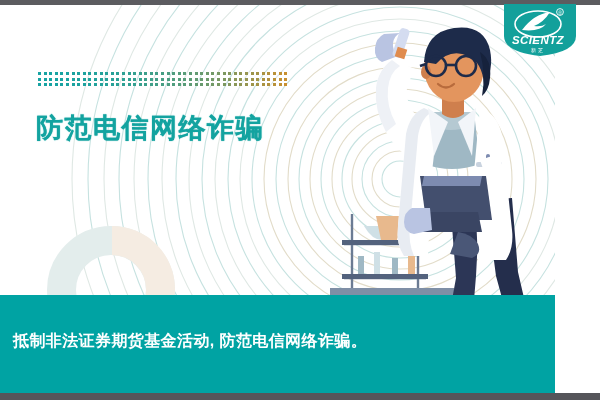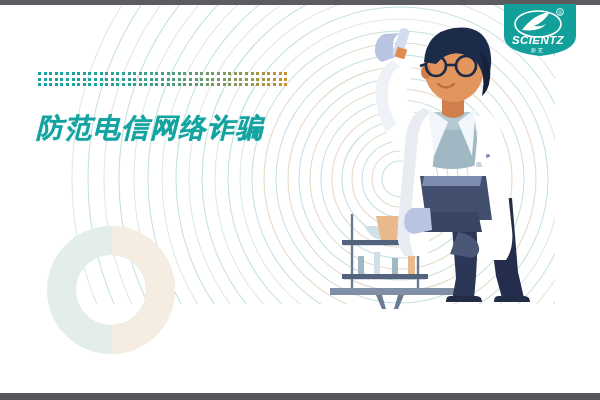--- a/index.html
+++ b/index.html
@@ -34,21 +34,20 @@
 
   
   .canvas {
     position: absolute;
     left: 0;
     top: 4px;
     width: 555px;
     height: 390px;
     background: #ffffff;
     overflow: hidden;
-    font-style: italic;
   }
 
   
   .arcs {
     position: absolute;
     left: 0;
     top: 0;
     width: 600px;
     height: 300px;
     z-index: 1;
@@ -290,20 +289,23 @@
     <div class="dot-grid">
         <div class="dot-row"><span class="dot" style="background: rgb(23, 163, 163);"></span><span class="dot" style="background: rgb(23, 163, 163);"></span><span class="dot" style="background: rgb(23, 163, 163);"></span><span class="dot" style="background: rgb(24, 163, 162);"></span><span class="dot" style="background: rgb(25, 163, 162);"></span><span class="dot" style="background: rgb(26, 163, 161);"></span><span class="dot" style="background: rgb(27, 163, 160);"></span><span class="dot" style="background: rgb(28, 162, 159);"></span><span class="dot" style="background: rgb(30, 162, 158);"></span><span class="dot" style="background: rgb(32, 162, 157);"></span><span class="dot" style="background: rgb(34, 162, 156);"></span><span class="dot" style="background: rgb(36, 162, 155);"></span><span class="dot" style="background: rgb(38, 161, 153);"></span><span class="dot" style="background: rgb(40, 161, 152);"></span><span class="dot" style="background: rgb(43, 161, 150);"></span><span class="dot" style="background: rgb(46, 161, 148);"></span><span class="dot" style="background: rgb(49, 160, 146);"></span><span class="dot" style="background: rgb(52, 160, 144);"></span><span class="dot" style="background: rgb(55, 160, 142);"></span><span class="dot" style="background: rgb(59, 159, 139);"></span><span class="dot" style="background: rgb(63, 159, 137);"></span><span class="dot" style="background: rgb(66, 158, 135);"></span><span class="dot" style="background: rgb(70, 158, 132);"></span><span class="dot" style="background: rgb(75, 157, 129);"></span><span class="dot" style="background: rgb(79, 157, 126);"></span><span class="dot" style="background: rgb(83, 157, 123);"></span><span class="dot" style="background: rgb(88, 156, 120);"></span><span class="dot" style="background: rgb(93, 155, 117);"></span><span class="dot" style="background: rgb(98, 155, 114);"></span><span class="dot" style="background: rgb(103, 154, 110);"></span><span class="dot" style="background: rgb(108, 154, 107);"></span><span class="dot" style="background: rgb(114, 153, 103);"></span><span class="dot" style="background: rgb(120, 153, 100);"></span><span class="dot" style="background: rgb(125, 152, 96);"></span><span class="dot" style="background: rgb(131, 151, 92);"></span><span class="dot" style="background: rgb(138, 151, 88);"></span><span class="dot" style="background: rgb(144, 150, 84);"></span><span class="dot" style="background: rgb(150, 149, 80);"></span><span class="dot" style="background: rgb(157, 149, 75);"></span><span class="dot" style="background: rgb(164, 148, 71);"></span><span class="dot" style="background: rgb(171, 147, 66);"></span><span class="dot" style="background: rgb(178, 146, 62);"></span><span class="dot" style="background: rgb(185, 146, 57);"></span><span class="dot" style="background: rgb(192, 145, 52);"></span><span class="dot" style="background: rgb(200, 144, 47);"></span></div>
         <div class="dot-row"><span class="dot" style="background: rgb(23, 163, 163);"></span><span class="dot" style="background: rgb(23, 163, 163);"></span><span class="dot" style="background: rgb(23, 163, 163);"></span><span class="dot" style="background: rgb(24, 163, 162);"></span><span class="dot" style="background: rgb(25, 163, 162);"></span><span class="dot" style="background: rgb(26, 163, 161);"></span><span class="dot" style="background: rgb(27, 163, 160);"></span><span class="dot" style="background: rgb(28, 162, 159);"></span><span class="dot" style="background: rgb(30, 162, 158);"></span><span class="dot" style="background: rgb(32, 162, 157);"></span><span class="dot" style="background: rgb(34, 162, 156);"></span><span class="dot" style="background: rgb(36, 162, 155);"></span><span class="dot" style="background: rgb(38, 161, 153);"></span><span class="dot" style="background: rgb(40, 161, 152);"></span><span class="dot" style="background: rgb(43, 161, 150);"></span><span class="dot" style="background: rgb(46, 161, 148);"></span><span class="dot" style="background: rgb(49, 160, 146);"></span><span class="dot" style="background: rgb(52, 160, 144);"></span><span class="dot" style="background: rgb(55, 160, 142);"></span><span class="dot" style="background: rgb(59, 159, 139);"></span><span class="dot" style="background: rgb(63, 159, 137);"></span><span class="dot" style="background: rgb(66, 158, 135);"></span><span class="dot" style="background: rgb(70, 158, 132);"></span><span class="dot" style="background: rgb(75, 157, 129);"></span><span class="dot" style="background: rgb(79, 157, 126);"></span><span class="dot" style="background: rgb(83, 157, 123);"></span><span class="dot" style="background: rgb(88, 156, 120);"></span><span class="dot" style="background: rgb(93, 155, 117);"></span><span class="dot" style="background: rgb(98, 155, 114);"></span><span class="dot" style="background: rgb(103, 154, 110);"></span><span class="dot" style="background: rgb(108, 154, 107);"></span><span class="dot" style="background: rgb(114, 153, 103);"></span><span class="dot" style="background: rgb(120, 153, 100);"></span><span class="dot" style="background: rgb(125, 152, 96);"></span><span class="dot" style="background: rgb(131, 151, 92);"></span><span class="dot" style="background: rgb(138, 151, 88);"></span><span class="dot" style="background: rgb(144, 150, 84);"></span><span class="dot" style="background: rgb(150, 149, 80);"></span><span class="dot" style="background: rgb(157, 149, 75);"></span><span class="dot" style="background: rgb(164, 148, 71);"></span><span class="dot" style="background: rgb(171, 147, 66);"></span><span class="dot" style="background: rgb(178, 146, 62);"></span><span class="dot" style="background: rgb(185, 146, 57);"></span><span class="dot" style="background: rgb(192, 145, 52);"></span><span class="dot" style="background: rgb(200, 144, 47);"></span></div>
         <div class="dot-row"><span class="dot" style="background: rgb(23, 163, 163);"></span><span class="dot" style="background: rgb(23, 163, 163);"></span><span class="dot" style="background: rgb(23, 163, 163);"></span><span class="dot" style="background: rgb(24, 163, 162);"></span><span class="dot" style="background: rgb(25, 163, 162);"></span><span class="dot" style="background: rgb(26, 163, 161);"></span><span class="dot" style="background: rgb(27, 163, 160);"></span><span class="dot" style="background: rgb(28, 162, 159);"></span><span class="dot" style="background: rgb(30, 162, 158);"></span><span class="dot" style="background: rgb(32, 162, 157);"></span><span class="dot" style="background: rgb(34, 162, 156);"></span><span class="dot" style="background: rgb(36, 162, 155);"></span><span class="dot" style="background: rgb(38, 161, 153);"></span><span class="dot" style="background: rgb(40, 161, 152);"></span><span class="dot" style="background: rgb(43, 161, 150);"></span><span class="dot" style="background: rgb(46, 161, 148);"></span><span class="dot" style="background: rgb(49, 160, 146);"></span><span class="dot" style="background: rgb(52, 160, 144);"></span><span class="dot" style="background: rgb(55, 160, 142);"></span><span class="dot" style="background: rgb(59, 159, 139);"></span><span class="dot" style="background: rgb(63, 159, 137);"></span><span class="dot" style="background: rgb(66, 158, 135);"></span><span class="dot" style="background: rgb(70, 158, 132);"></span><span class="dot" style="background: rgb(75, 157, 129);"></span><span class="dot" style="background: rgb(79, 157, 126);"></span><span class="dot" style="background: rgb(83, 157, 123);"></span><span class="dot" style="background: rgb(88, 156, 120);"></span><span class="dot" style="background: rgb(93, 155, 117);"></span><span class="dot" style="background: rgb(98, 155, 114);"></span><span class="dot" style="background: rgb(103, 154, 110);"></span><span class="dot" style="background: rgb(108, 154, 107);"></span><span class="dot" style="background: rgb(114, 153, 103);"></span><span class="dot" style="background: rgb(120, 153, 100);"></span><span class="dot" style="background: rgb(125, 152, 96);"></span><span class="dot" style="background: rgb(131, 151, 92);"></span><span class="dot" style="background: rgb(138, 151, 88);"></span><span class="dot" style="background: rgb(144, 150, 84);"></span><span class="dot" style="background: rgb(150, 149, 80);"></span><span class="dot" style="background: rgb(157, 149, 75);"></span><span class="dot" style="background: rgb(164, 148, 71);"></span><span class="dot" style="background: rgb(171, 147, 66);"></span><span class="dot" style="background: rgb(178, 146, 62);"></span><span class="dot" style="background: rgb(185, 146, 57);"></span><span class="dot" style="background: rgb(192, 145, 52);"></span><span class="dot" style="background: rgb(200, 144, 47);"></span></div>
       </div>
 
     <div class="headline">
       <div>防范电信网络诈骗</div>
     </div>
 
+    <div class="banner">
+      <div class="banner-text">抵制非法证券期货基金活动, 防范电信网络诈骗。</div>
+    </div>
 
   </div>
 
   <svg class="logo-badge" viewBox="0 0 76 52">
     <path d="M2 0 h72 v32 q0 16 -36 20 q-36 -4 -36 -20 z" fill="#13a09b"></path>
     <ellipse cx="36" cy="20" rx="23" ry="13" fill="none" stroke="#ffffff" stroke-width="1.6"></ellipse>
     <path d="M20 26 q12 -16 28 -18 q-6 10 -16 14 q8 1 12 -2 q-6 8 -24 6 z" fill="#ffffff"></path>
     <circle cx="58" cy="8" r="3.4" fill="none" stroke="#ffffff" stroke-width="0.9"></circle>
     <text x="58" y="10.6" font-family="'Liberation Sans', sans-serif" font-size="5" fill="#ffffff" text-anchor="middle">®</text>
     <text x="36" y="40" font-family="'Liberation Sans', sans-serif" font-size="11.5" font-weight="bold" font-style="italic" fill="#ffffff" text-anchor="middle" letter-spacing="0.4">SCIENTZ</text>

